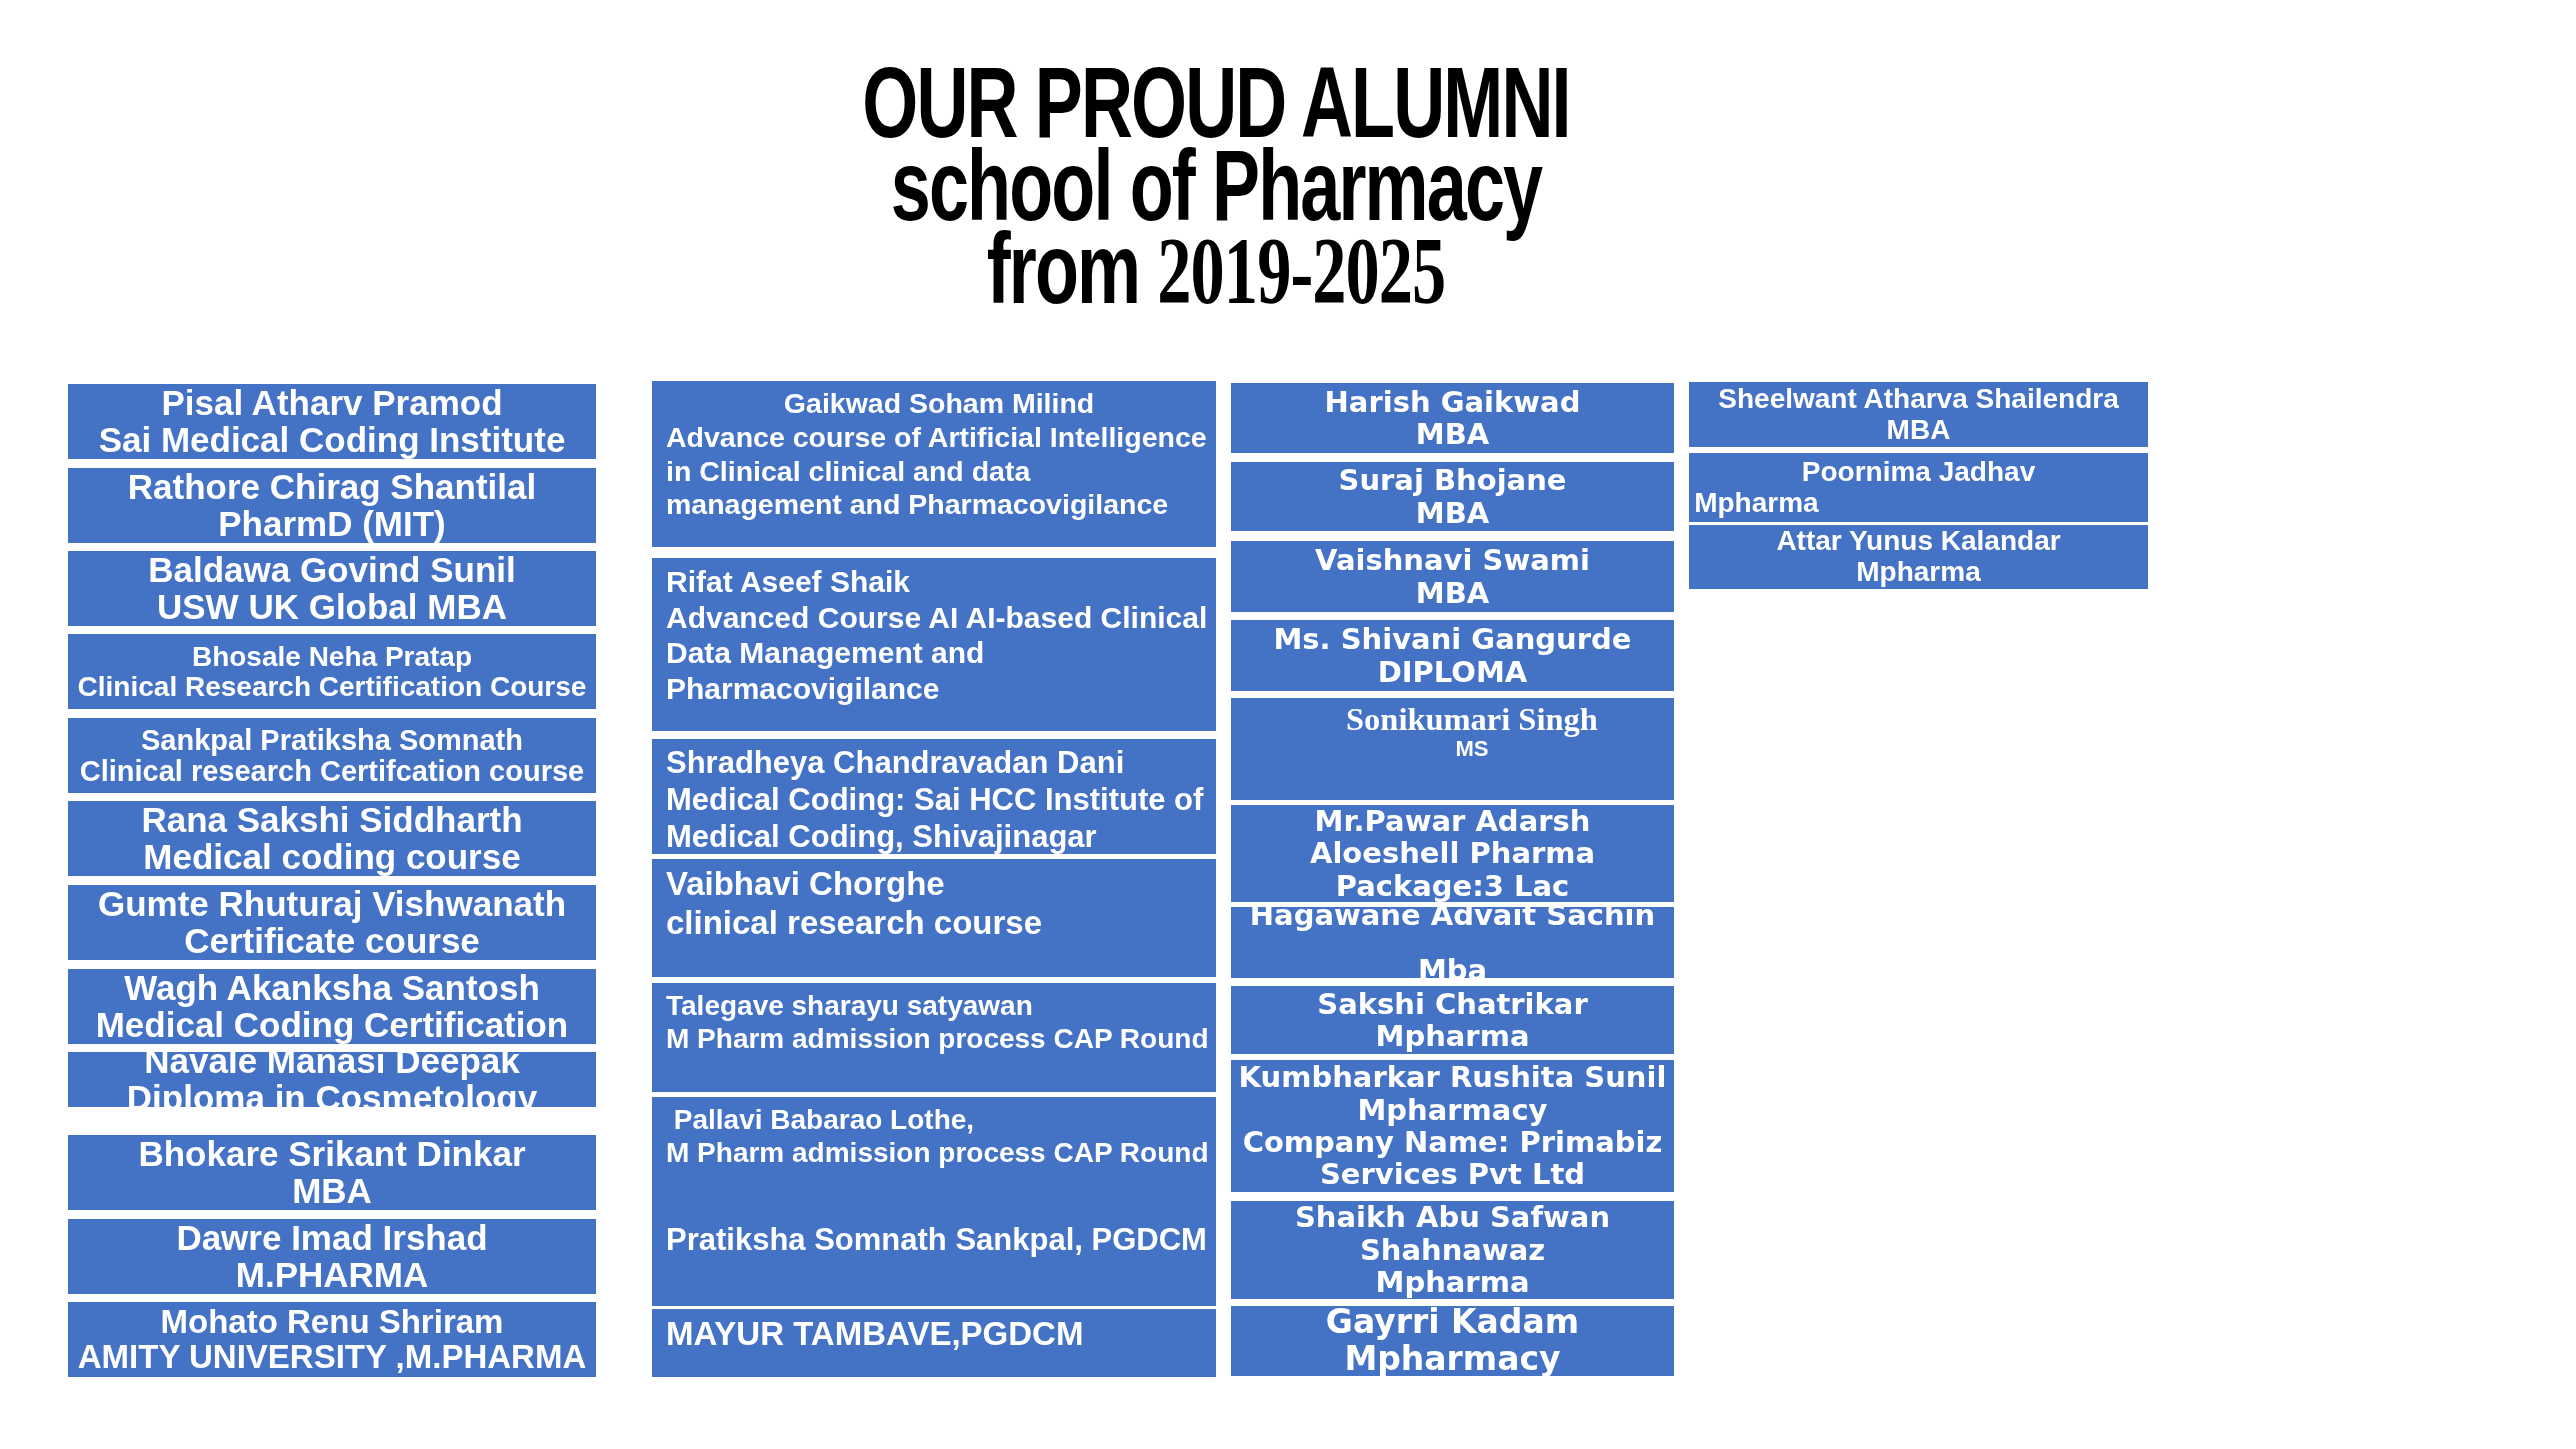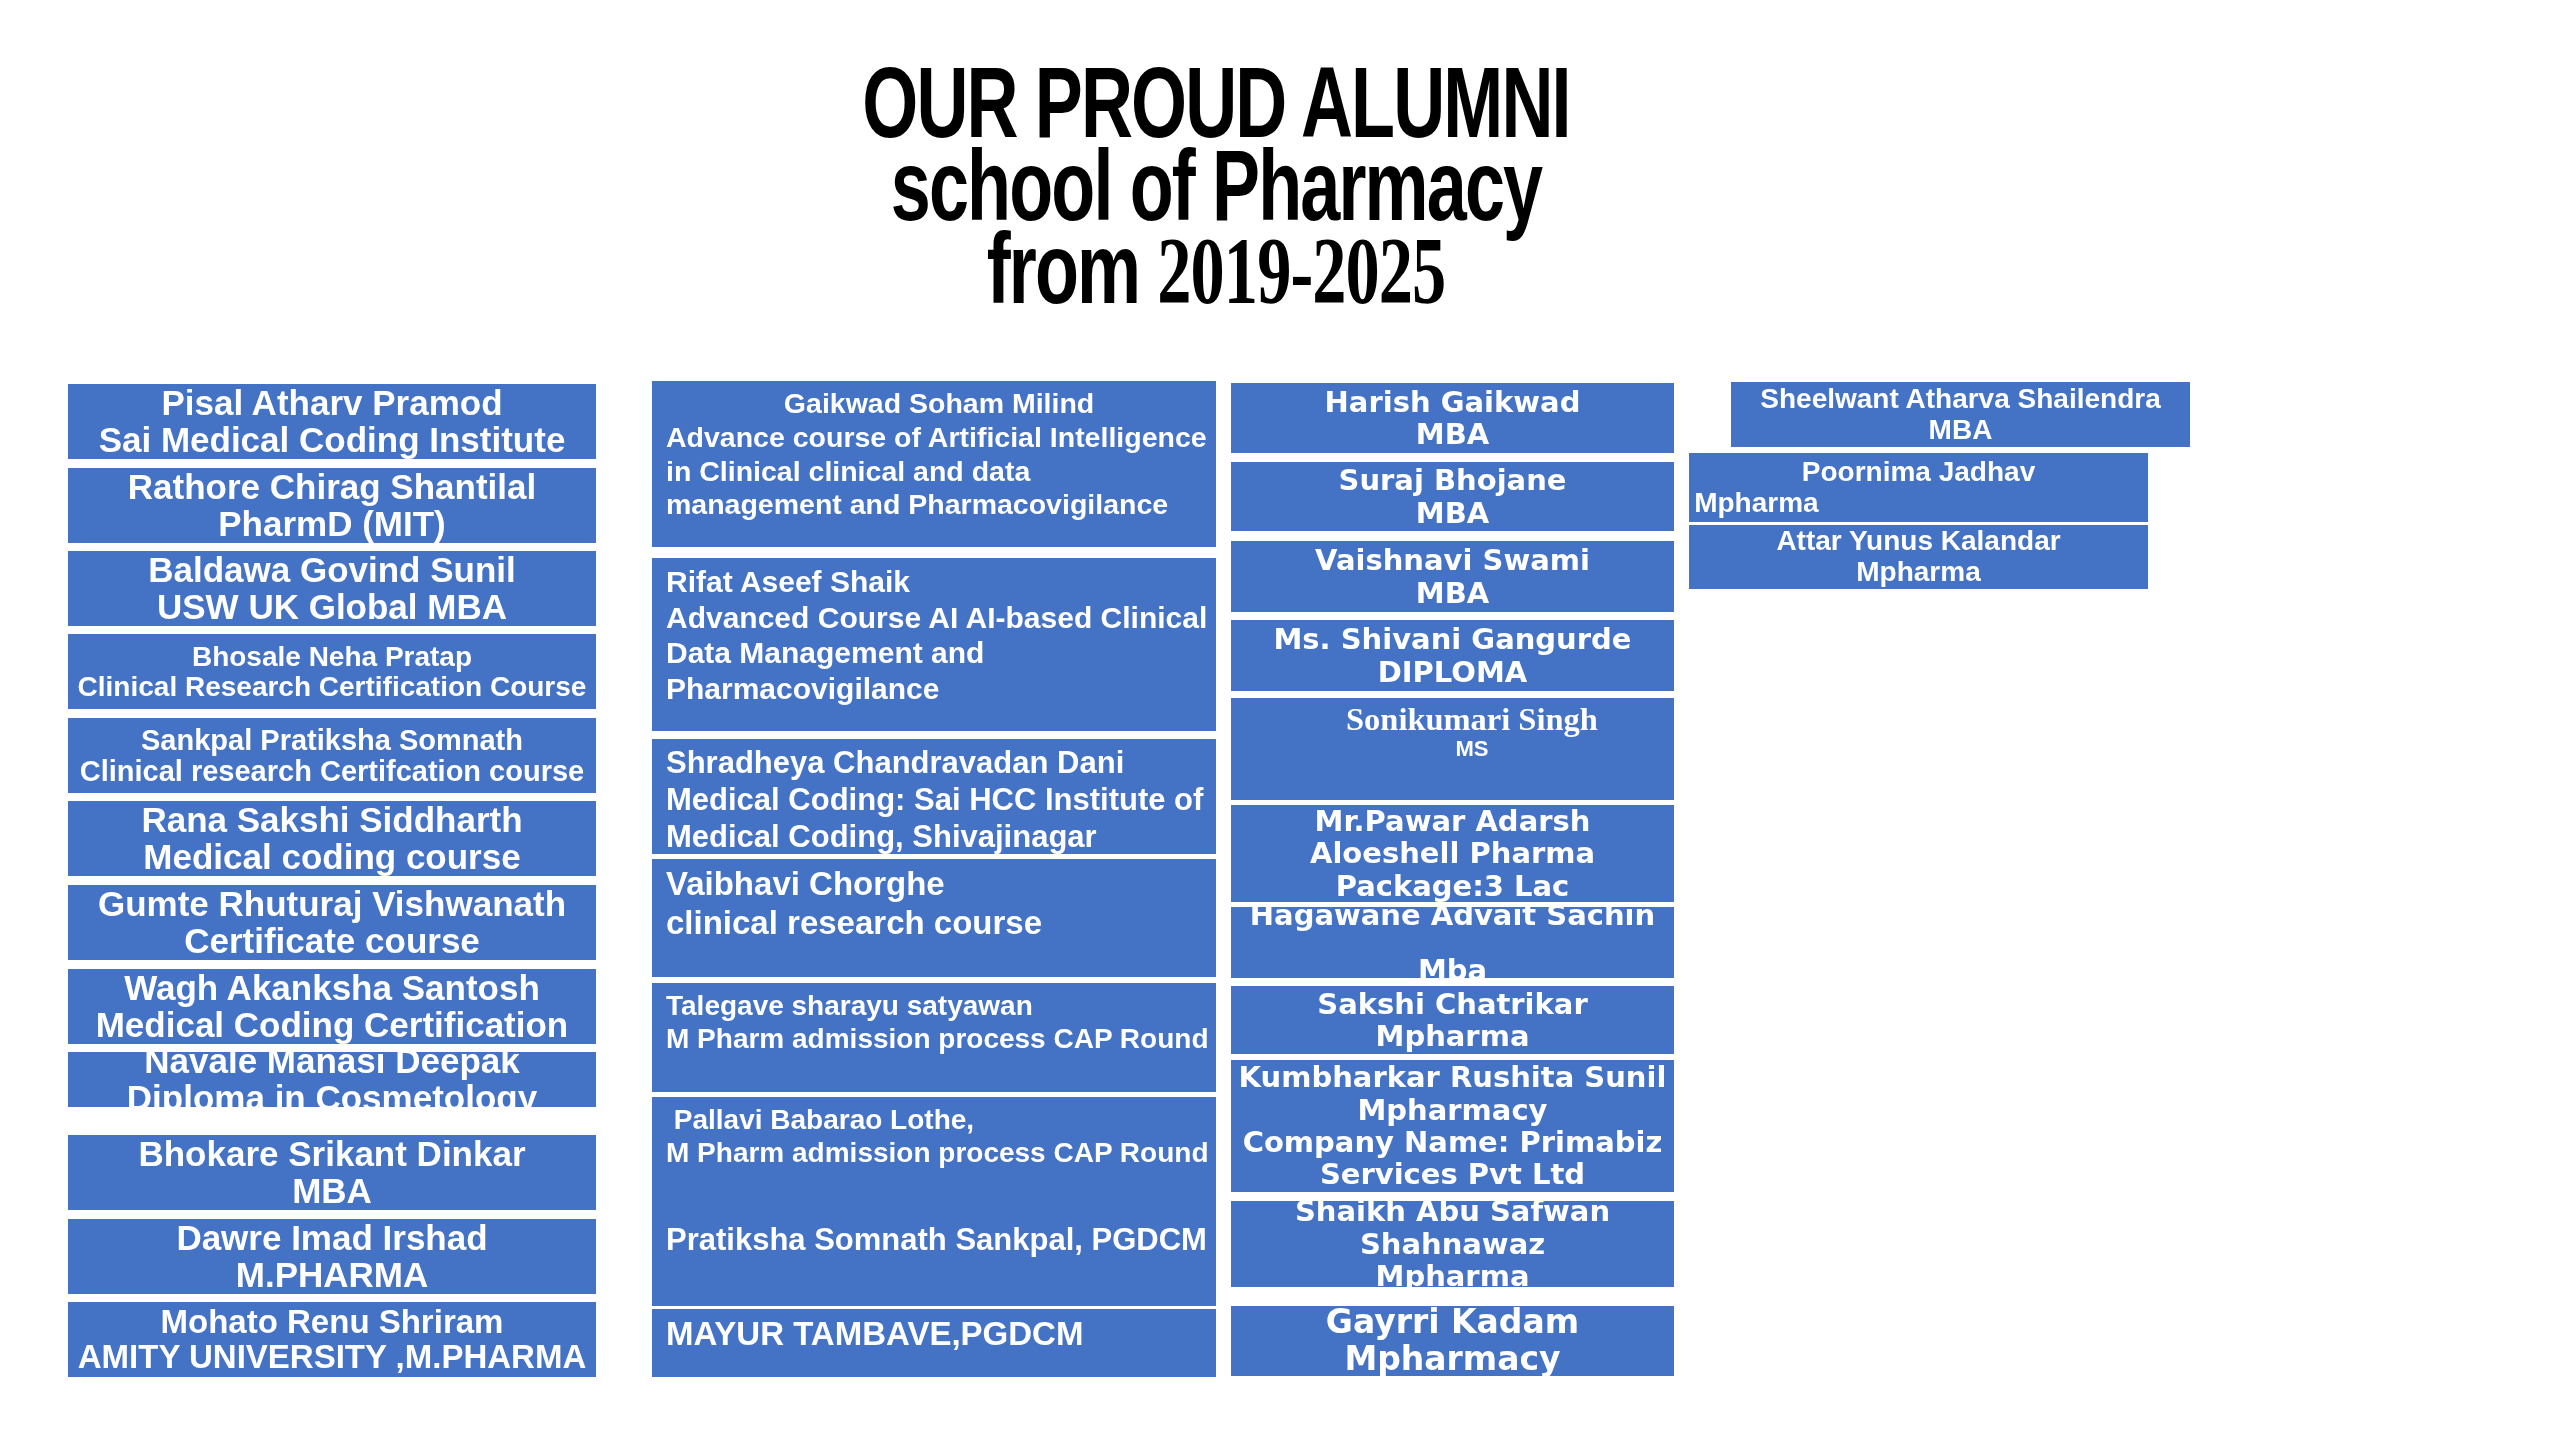--- a/index.html
+++ b/index.html
@@ -190,30 +190,30 @@
       <div class="box f-wide a-center v-center" style="left: 1231px; top: 986px; width: 443px; height: 68px; font-size: 29px; line-height: 1.12;">
         <div class="bline">Sakshi Chatrikar</div>
         <div class="bline">Mpharma</div>
       </div>
       <div class="box f-wide a-center v-center" style="left: 1231px; top: 1060px; width: 443px; height: 132px; font-size: 29px; line-height: 1.12;">
         <div class="bline">Kumbharkar Rushita Sunil</div>
         <div class="bline">Mpharmacy</div>
         <div class="bline">Company Name: Primabiz</div>
         <div class="bline">Services Pvt Ltd</div>
       </div>
-      <div class="box f-wide a-center v-center" style="left: 1231px; top: 1201px; width: 443px; height: 86px; font-size: 29px; line-height: 1.12;">
+      <div class="box f-wide a-center v-center" style="left: 1231px; top: 1201px; width: 443px; height: 98px; font-size: 29px; line-height: 1.12;">
         <div class="bline">Shaikh Abu Safwan</div>
         <div class="bline">Shahnawaz</div>
         <div class="bline">Mpharma</div>
       </div>
       <div class="box f-wide a-center v-center" style="left: 1231px; top: 1306px; width: 443px; height: 70px; font-size: 33px; line-height: 1.12;">
         <div class="bline">Gayrri Kadam</div>
         <div class="bline">Mpharmacy</div>
       </div>
-      <div class="box f-sans a-center v-center" style="left: 1731px; top: 382px; width: 459px; height: 65px; font-size: 28px; line-height: 1.1;">
+      <div class="box f-sans a-center v-center" style="left: 1689px; top: 382px; width: 459px; height: 65px; font-size: 28px; line-height: 1.1;">
         <div class="bline">Sheelwant Atharva Shailendra</div>
         <div class="bline">MBA</div>
       </div>
       <div class="box f-sans a-center v-center" style="left: 1689px; top: 453px; width: 459px; height: 69px; font-size: 28px; line-height: 1.1;">
         <div class="bline">Poornima Jadhav</div>
         <div class="bline left">Mpharma</div>
       </div>
       <div class="box f-sans a-center v-center" style="left: 1689px; top: 525px; width: 459px; height: 64px; font-size: 28px; line-height: 1.1;">
         <div class="bline">Attar Yunus Kalandar</div>
         <div class="bline">Mpharma</div>

